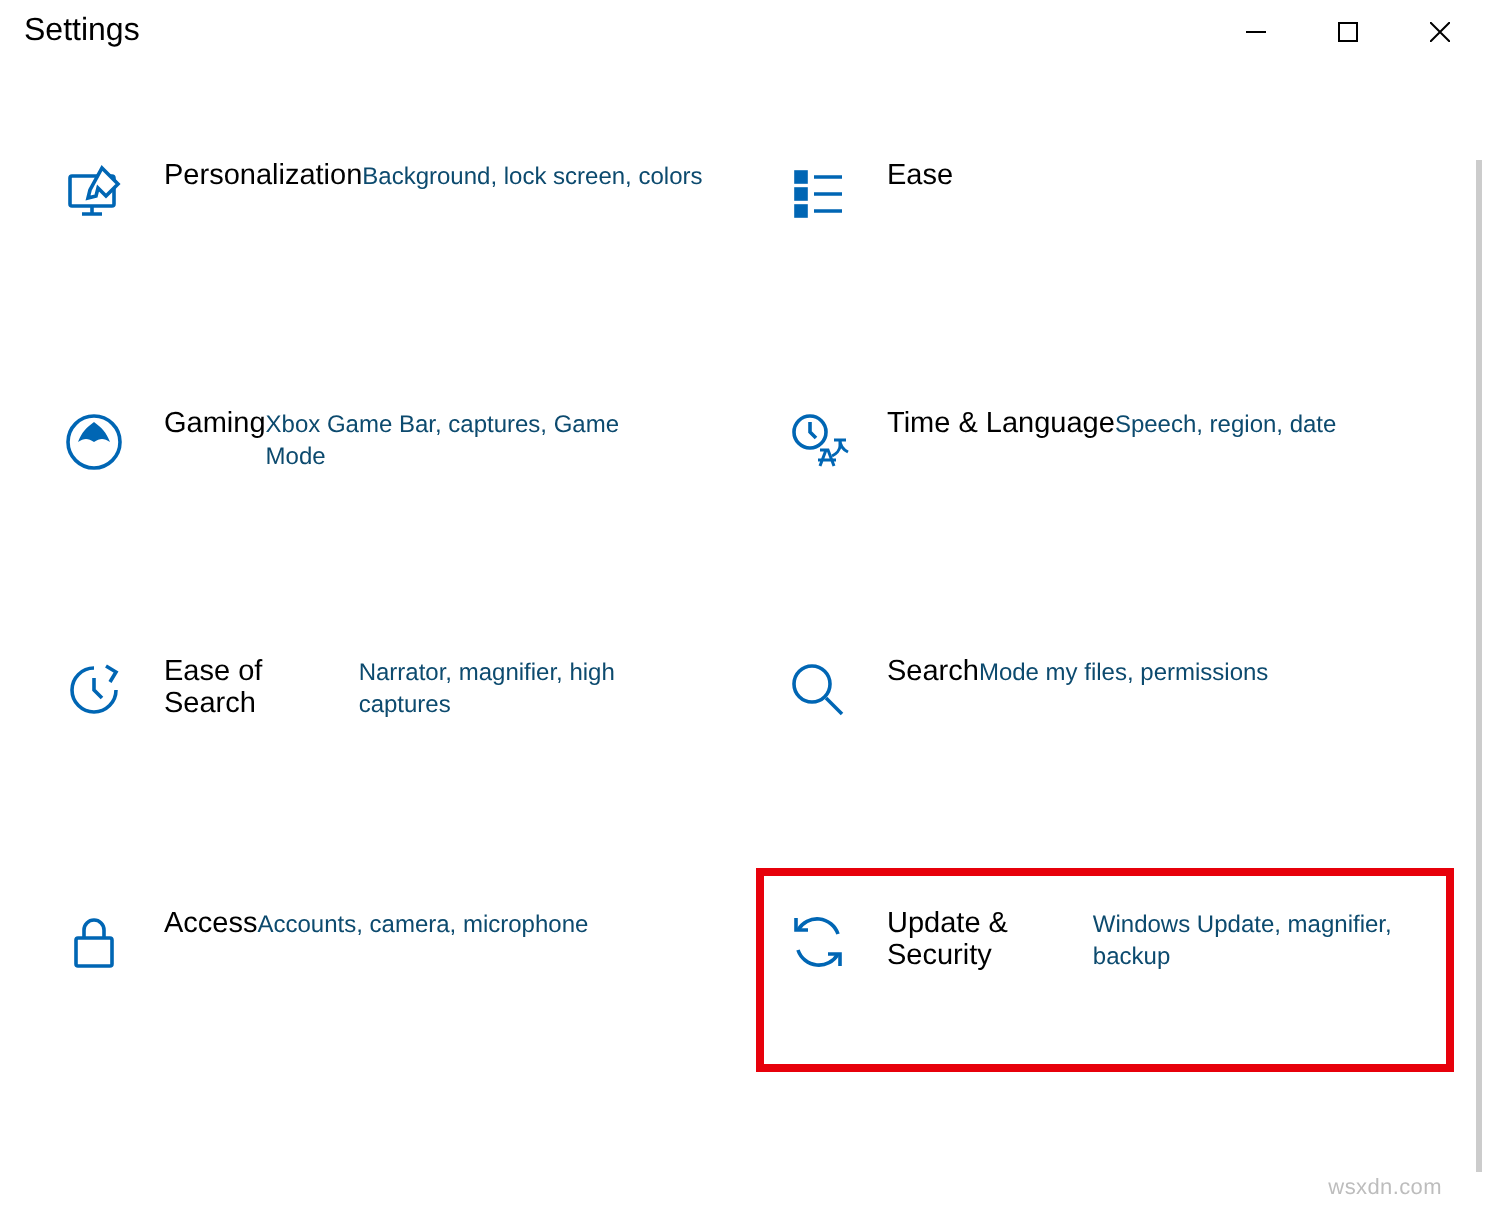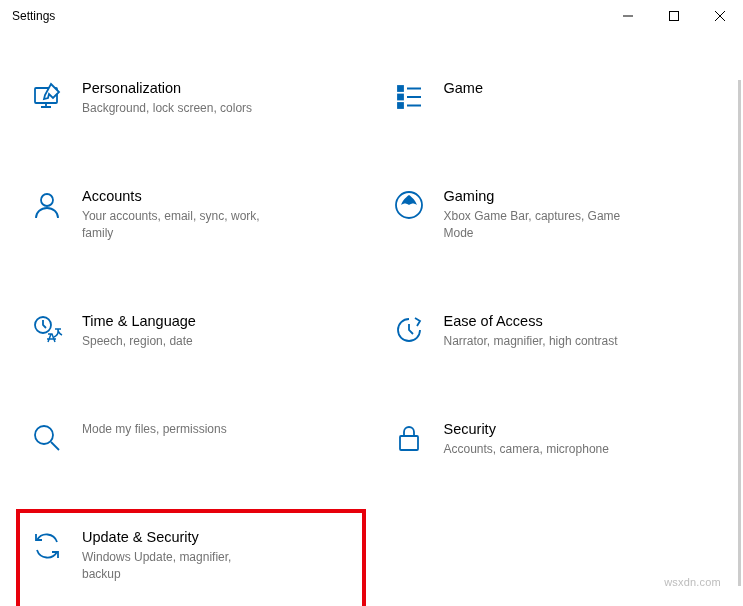--- a/index.html
+++ b/index.html
@@ -10,21 +10,21 @@
       width: 743px;
       height: 606px;
       overflow: hidden;
       position: relative;
     }
     .titlebar {
       height: 32px;
       display: flex;
       align-items: center;
       padding-left: 12px;
-      font-size: 12px;
+      font-size: 16px;
       color: #000;
     }
     .titlebar .title { flex: 1; }
     .win-controls { display: flex; height: 100%; }
     .win-btn {
       width: 46px;
       display: flex;
       align-items: center;
       justify-content: center;
       font-family: "Segoe MDL2 Assets", sans-serif;
@@ -51,42 +51,42 @@
       width: 34px;
       height: 34px;
       flex: 0 0 34px;
       margin-right: 18px;
       color: #0066B4;
       display: flex;
       align-items: center;
       justify-content: center;
     }
     .tile .icon svg { width: 32px; height: 32px; }
-    .tile .text { display: flex; flex-direction: column; }
+    .tile .text { display: flex; flex-direction: row; }
     .tile .label { font-size: 14.5px; color: #000; margin-bottom: 4px; }
-    .tile .desc { font-size: 12px; color: #737373; line-height: 1.35; max-width: 190px; }
+    .tile .desc { font-size: 12px; color: #0c4a6e; line-height: 1.35; max-width: 190px; }
     .highlight {
       outline: 4px solid #e7000b;
       outline-offset: 0;
       padding-top: 16px;
       padding-bottom: 8px;
       margin-top: -8px;
     }
     .scrollbar {
       position: absolute;
       right: 2px;
       top: 80px;
       bottom: 20px;
       width: 3px;
       background: #cccccc;
     }
     .watermark {
       position: absolute;
       right: 22px;
-      bottom: 18px;
+      bottom: 6px;
       font-size: 11px;
       color: #bdbdbd;
       letter-spacing: 0.2px;
     }
   </style>
 </head>
 <body>
 
 <div class="titlebar">
   <span class="title">Settings</span>
@@ -128,36 +128,24 @@
   <div class="tile">
     <span class="icon">
       <svg viewBox="0 0 32 32" fill="none" stroke="currentColor" stroke-width="1.8">
         <rect x="5" y="5" width="5" height="5" fill="currentColor"></rect>
         <rect x="5" y="13.5" width="5" height="5" fill="currentColor"></rect>
         <rect x="5" y="22" width="5" height="5" fill="currentColor"></rect>
         <path d="M14 7.5h14M14 16h14M14 24.5h14"></path>
       </svg>
     </span>
     <div class="text">
-      <span class="label">Game</span>
-    </div>
-  </div>
-
-  <div class="tile">
-    <span class="icon">
-      <svg viewBox="0 0 32 32" fill="none" stroke="currentColor" stroke-width="1.8">
-        <circle cx="16" cy="11" r="6"></circle>
-        <path d="M5 29c0-6 5-10 11-10s11 4 11 10"></path>
-      </svg>
-    </span>
-    <div class="text">
-      <span class="label">Accounts</span>
-      <span class="desc">Your accounts, email, sync, work, family</span>
-    </div>
-  </div>
+      <span class="label">Ease</span>
+    </div>
+  </div>
+
 
   <div class="tile">
     <span class="icon">
       <svg viewBox="0 0 32 32" fill="none" stroke="currentColor" stroke-width="1.8">
         <circle cx="16" cy="16" r="13"></circle>
         <path d="M16 6c-4 3-6 5-8 10 3-2 5-2 8 0 3-2 5-2 8 0-2-5-4-7-8-10z" fill="currentColor" stroke="none"></path>
       </svg>
     </span>
     <div class="text">
       <span class="label">Gaming</span>
@@ -182,46 +170,47 @@
 
   <div class="tile">
     <span class="icon">
       <svg viewBox="0 0 32 32" fill="none" stroke="currentColor" stroke-width="1.8">
         <path d="M27 16a11 11 0 1 1-11-11"></path>
         <path d="M22 4l5 3-3 5"></path>
         <path d="M16 10v6l4 4"></path>
       </svg>
     </span>
     <div class="text">
-      <span class="label">Ease of Access</span>
-      <span class="desc">Narrator, magnifier, high contrast</span>
+      <span class="label">Ease of Search</span>
+      <span class="desc">Narrator, magnifier, high captures</span>
     </div>
   </div>
 
   <div class="tile">
     <span class="icon">
       <svg viewBox="0 0 32 32" fill="none" stroke="currentColor" stroke-width="1.8">
         <circle cx="13" cy="13" r="9"></circle>
         <path d="M20 20l8 8"></path>
       </svg>
     </span>
     <div class="text">
+      <span class="label">Search</span>
       <span class="desc">Mode my files, permissions</span>
     </div>
   </div>
 
   <div class="tile">
     <span class="icon">
       <svg viewBox="0 0 32 32" fill="none" stroke="currentColor" stroke-width="1.8">
         <rect x="7" y="14" width="18" height="14" rx="1"></rect>
         <path d="M11 14v-4a5 5 0 0 1 10 0v4"></path>
       </svg>
     </span>
     <div class="text">
-      <span class="label">Security</span>
+      <span class="label">Access</span>
       <span class="desc">Accounts, camera, microphone</span>
     </div>
   </div>
 
   <div class="tile highlight">
     <span class="icon">
       <svg viewBox="0 0 32 32" fill="none" stroke="currentColor" stroke-width="1.8">
         <path d="M26 12a11 11 0 0 0-20-2"></path>
         <path d="M5 4v6h6"></path>
         <path d="M6 20a11 11 0 0 0 20 2"></path>

